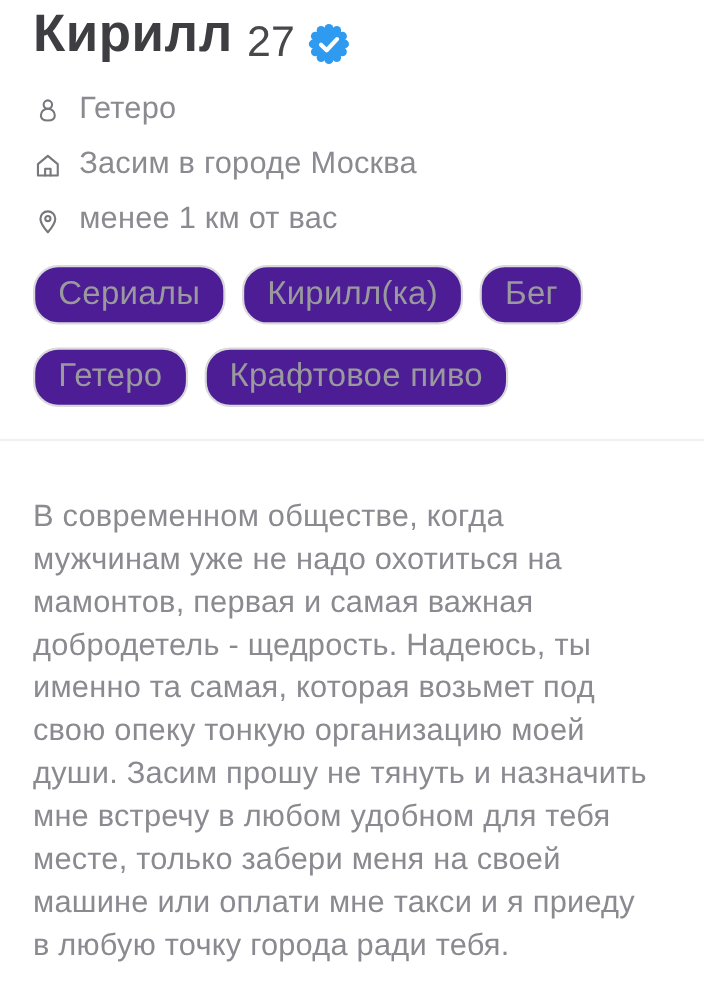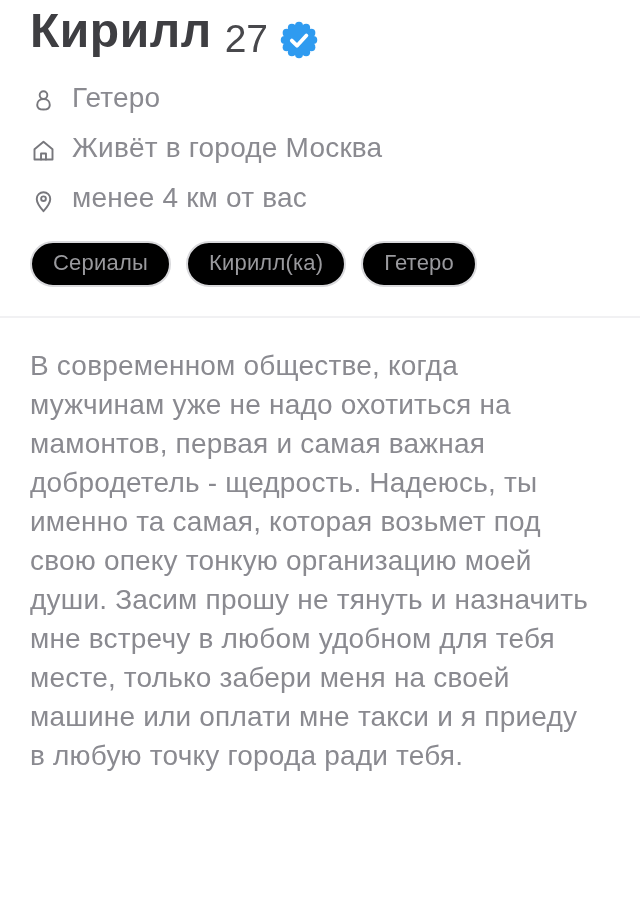--- a/index.html
+++ b/index.html
@@ -64,37 +64,37 @@
     padding: 27px 30px 0 30px;
     display: flex;
     flex-wrap: wrap;
     gap: 21px 15px;
     max-width: 620px;
   }
   .tag {
     border: 2px solid #d9d9dc;
     border-radius: 23px;
     padding: 7px 21px 9px 21px;
-    font-size: 22px;
+    font-size: 30px;
     color: #9a9a9e;
     letter-spacing: 0.2px;
-    background: #000000;
+    background: #4c1d95;
     white-space: nowrap;
   }
   
   .divider {
     margin-top: 29px;
     height: 0;
     border: none;
     border-top: 2px solid #f1f1f3;
     width: 100%;
   }
   
   .bio {
-    padding: 28px 30px 0 30px;
+    padding: 48px 30px 0 30px;
     font-size: 28px;
     line-height: 39px;
     color: #8a8a90;
     letter-spacing: 0.2px;
     max-width: 625px;
   }
 </style>
 </head>
 <body>
 
@@ -137,38 +137,40 @@
       <span>Гетеро</span>
     </div>
 
     <div class="info-row">
       <span class="info-icon">
         <svg viewBox="0 0 24 24" fill="none" stroke="#77777c" stroke-width="1.7" stroke-linecap="round" stroke-linejoin="round">
           <path d="M4 10.8 L12 4.2 L20 10.8 V20 H4 Z"></path>
           <path d="M9.8 20 v-5.4 h4.4 V20"></path>
         </svg>
       </span>
-      <span>Живёт в городе Москва</span>
+      <span>Засим в городе Москва</span>
     </div>
 
     <div class="info-row">
       <span class="info-icon">
         <svg viewBox="0 0 24 24" fill="none" stroke="#77777c" stroke-width="1.7" stroke-linecap="round" stroke-linejoin="round">
           <path d="M12 21.5 C8.2 17.2 6 13.8 6 10.6 a6 6 0 1 1 12 0 c0 3.2 -2.2 6.6 -6 10.9 z"></path>
           <circle cx="12" cy="10.4" r="2.1"></circle>
         </svg>
       </span>
-      <span>менее 4 км от вас</span>
+      <span>менее 1 км от вас</span>
     </div>
 
   </div>
 
   <div class="tags">
     <span class="tag">Сериалы</span>
     <span class="tag">Кирилл(ка)</span>
+    <span class="tag">Бег</span>
     <span class="tag">Гетеро</span>
+    <span class="tag">Крафтовое пиво</span>
   </div>
 
   <hr class="divider">
 
   <p class="bio">В современном обществе, когда мужчинам уже не надо охотиться на мамонтов, первая и самая важная добродетель - щедрость. Надеюсь, ты именно та самая, которая возьмет под свою опеку тонкую организацию моей души. Засим прошу не тянуть и назначить мне встречу в любом удобном для тебя месте, только забери меня на своей машине или оплати мне такси и я приеду в любую точку города ради тебя.</p>
 
 </div>
 
 </body></html>

